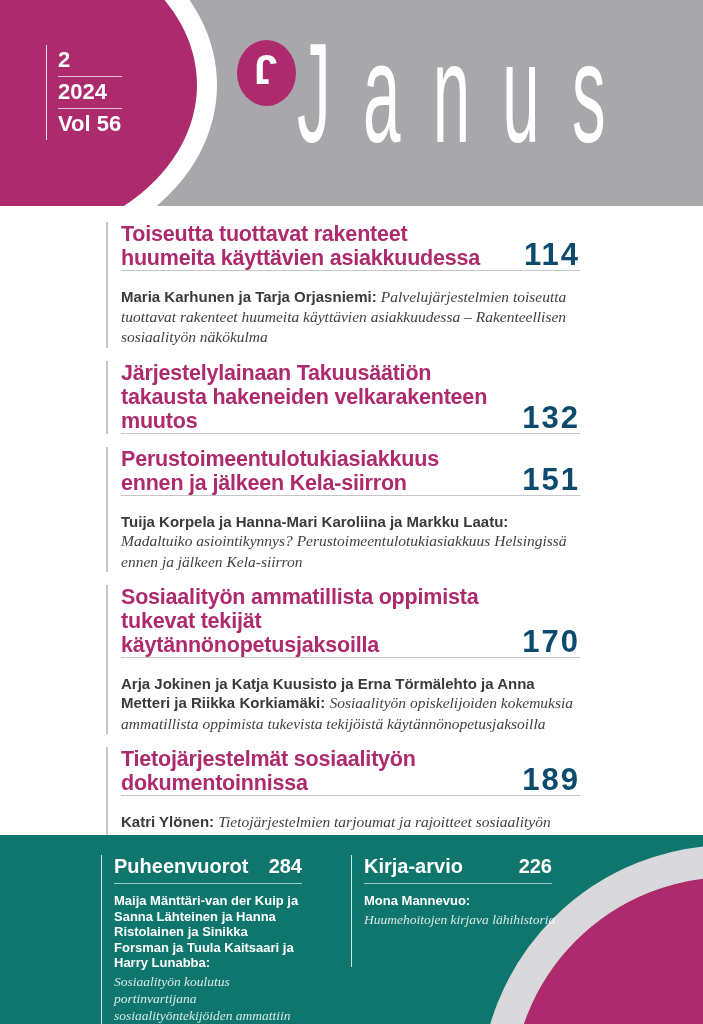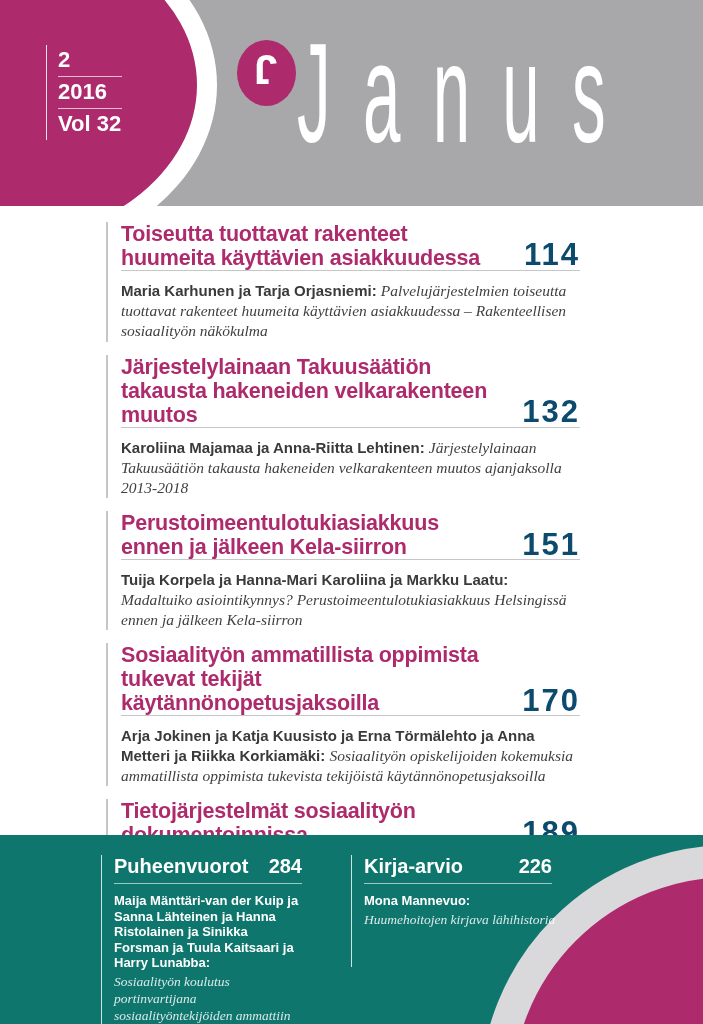--- a/index.html
+++ b/index.html
@@ -58,21 +58,21 @@
     border-bottom:1.5px solid #c6c6c9; padding-bottom:0;
   }
   .entry-title {
     color:#ad2a6c; font-weight:bold; font-size:21.5px; line-height:1.12;
     max-width:372px; letter-spacing:-0.2px;
   }
   .entry-page {
     color:#0c4a6e; font-weight:bold; font-size:31px; line-height:0.8;
     letter-spacing:2px; padding-bottom:2px;
   }
-  .entry-byline { margin-top:10px; font-size:15px; line-height:1.3; color:#3b3b3b; }
+  .entry-byline { margin-top:16px; font-size:15px; line-height:1.3; color:#3b3b3b; }
   .entry-authors { font-weight:bold; color:#3a3a3a; }
   .entry-desc {
     font-family:"Liberation Serif", serif; font-style:italic;
     font-size:15.5px; color:#3f3f3f;
   }
 
   
   .footer {
     position:absolute; top:835px; left:0; width:703px; height:189px;
     background:#0f766e; overflow:hidden;
@@ -104,22 +104,22 @@
 </style>
 </head>
 <body>
 
 <div class="page">
 
   <div class="header">
     <div class="header-blob"></div>
     <div class="issue">
       <div class="issue-row sep">2</div>
-      <div class="issue-row sep">2016</div>
-      <div class="issue-row">Vol 32</div>
+      <div class="issue-row sep">2024</div>
+      <div class="issue-row">Vol 56</div>
     </div>
     <div class="logo">
       <span class="logo-j">J</span>
     </div>
     <div class="wordmark">Janus</div>
   </div>
 
   <div class="toc">
 
     <div class="entry">
@@ -128,21 +128,20 @@
         <div class="entry-page">114</div>
       </div>
       <p class="entry-byline"><span class="entry-authors">Maria Karhunen ja Tarja Orjasniemi:</span> <span class="entry-desc">Palvelujärjestelmien toiseutta tuottavat rakenteet huumeita käyttävien asiakkuudessa – Rakenteellisen sosiaalityön näkökulma</span></p>
     </div>
 
     <div class="entry">
       <div class="entry-head">
         <div class="entry-title">Järjestelylainaan Takuusäätiön takausta hakeneiden velkarakenteen muutos</div>
         <div class="entry-page">132</div>
       </div>
-      <p class="entry-byline"><span class="entry-authors">Karoliina Majamaa ja Anna-Riitta Lehtinen:</span> <span class="entry-desc">Järjestelylainaan Takuusäätiön takausta hakeneiden velkarakenteen muutos ajanjaksolla 2013-2018</span></p>
     </div>
 
     <div class="entry">
       <div class="entry-head">
         <div class="entry-title">Perustoimeentulotukiasiakkuus ennen ja jälkeen Kela-siirron</div>
         <div class="entry-page">151</div>
       </div>
       <p class="entry-byline"><span class="entry-authors">Tuija Korpela ja Hanna-Mari Karoliina ja Markku Laatu:</span> <span class="entry-desc">Madaltuiko asiointikynnys? Perustoimeentulotukiasiakkuus Helsingissä ennen ja jälkeen Kela-siirron</span></p>
     </div>
 

